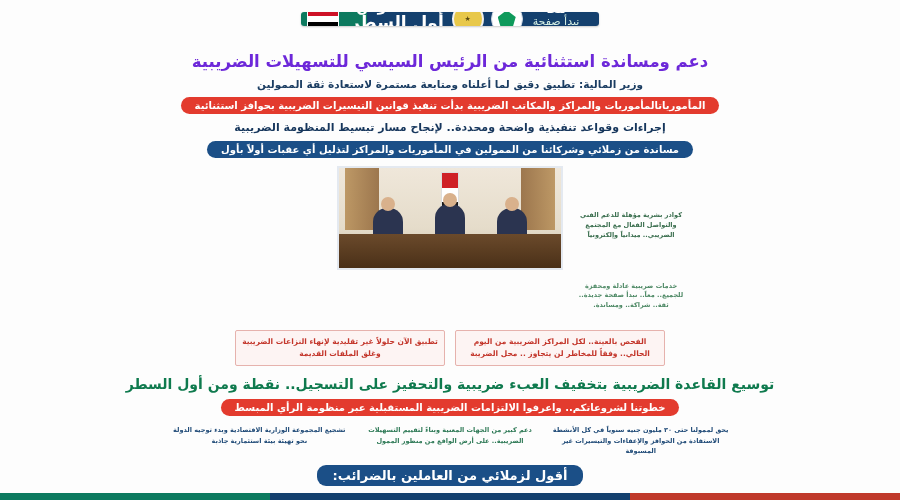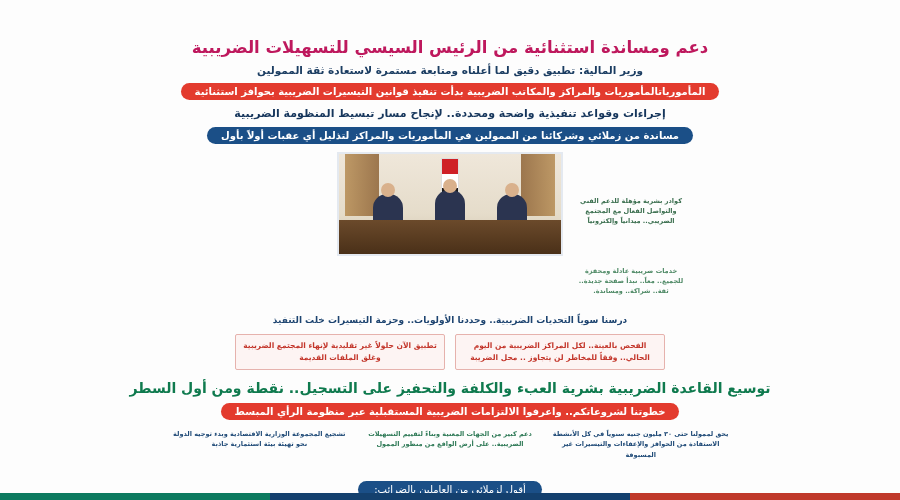--- a/index.html
+++ b/index.html
@@ -110,21 +110,21 @@
   }
   .hdr-right .m1 { font-size: 13px; font-weight: bold; color: #ffffff; }
   .hdr-right .m2 { font-size: 11px; color: #d6f0e4; }
   .hdr-right .m3 { font-size: 7px; color: #d6f0e4; }
 
   
   .headline {
     margin-top: 26px;
     font-size: 16.5px;
     font-weight: bold;
-    color: #be185d;
+    color: #6d28d9;
     text-align: center;
     letter-spacing: 0;
   }
   .subline {
     margin-top: 7px;
     font-size: 10.5px;
     font-weight: bold;
     color: #1b3d62;
     text-align: center;
   }
@@ -276,25 +276,25 @@
     flex: 1;
     font-size: 6.5px;
     line-height: 1.65;
     text-align: center;
     color: #1f4a77;
     font-weight: bold;
   }
   .col-txt.green { color: #2f7a57; }
 
   .bottom-pill {
-    margin-top: 20px;
+    margin-top: 8px;
     background: #1b4f87;
     color: #ffffff;
-    font-size: 10px;
-    font-weight: normal;
+    font-size: 13px;
+    font-weight: bold;
     border-radius: 9px;
     padding: 3px 16px;
     white-space: nowrap;
   }
   .final-line {
     margin-top: 8px;
     font-size: 10.5px;
     font-weight: bold;
     color: #12406f;
     text-align: center;
@@ -357,28 +357,27 @@
       <div class="curtain2"></div>
       <div class="flagpole"></div>
       <div class="person p-left"></div>
       <div class="person p-center"></div>
       <div class="person p-right"></div>
       <div class="table"></div>
     </div>
     <div class="side-col"></div>
   </div>
 
-  <div class="center-note">درسنا سوياً التحديات الضريبية.. وحددنا الأولويات.. وحزمة التيسيرات خلت التنفيذ</div>
 
   <div class="two-cols">
     <div class="redbox">الفحص بالعينة.. لكل المراكز الضريبية من اليوم الحالي.. وفقاً للمخاطر لن يتجاوز .. محل الضريبة</div>
-    <div class="redbox">تطبيق الآن حلولاً غير تقليدية لإنهاء المجتمع الضريبية وغلق الملفات القديمة</div>
+    <div class="redbox">تطبيق الآن حلولاً غير تقليدية لإنهاء النزاعات الضريبية وغلق الملفات القديمة</div>
   </div>
 
-  <div class="big-green">توسيع القاعدة الضريبية بشرية العبء والكلفة والتحفيز على التسجيل.. نقطة ومن أول السطر</div>
+  <div class="big-green">توسيع القاعدة الضريبية بتخفيف العبء ضريبية والتحفيز على التسجيل.. نقطة ومن أول السطر</div>
 
   <div class="pill">خطوتنا لشروعاتكم.. واعرفوا الالتزامات الضريبية المستقبلية عبر منظومة الرأي المبسط</div>
 
   <div class="three-cols">
     <div class="col-txt">يحق لممولنا حتى ٣٠ مليون جنيه سنوياً في كل الأنشطة الاستفادة من الحوافز والإعفاءات والتيسيرات غير المسبوقة</div>
     <div class="col-txt green">دعم كبير من الجهات المعنية وبناءً لتقييم التسهيلات الضريبية.. على أرض الواقع من منظور الممول</div>
     <div class="col-txt">تشجيع المجموعة الوزارية الاقتصادية وبدء توجيه الدولة نحو تهيئة بيئة استثمارية جاذبة</div>
   </div>
 
   <div class="bottom-pill">أقول لزملائي من العاملين بالضرائب:</div>

